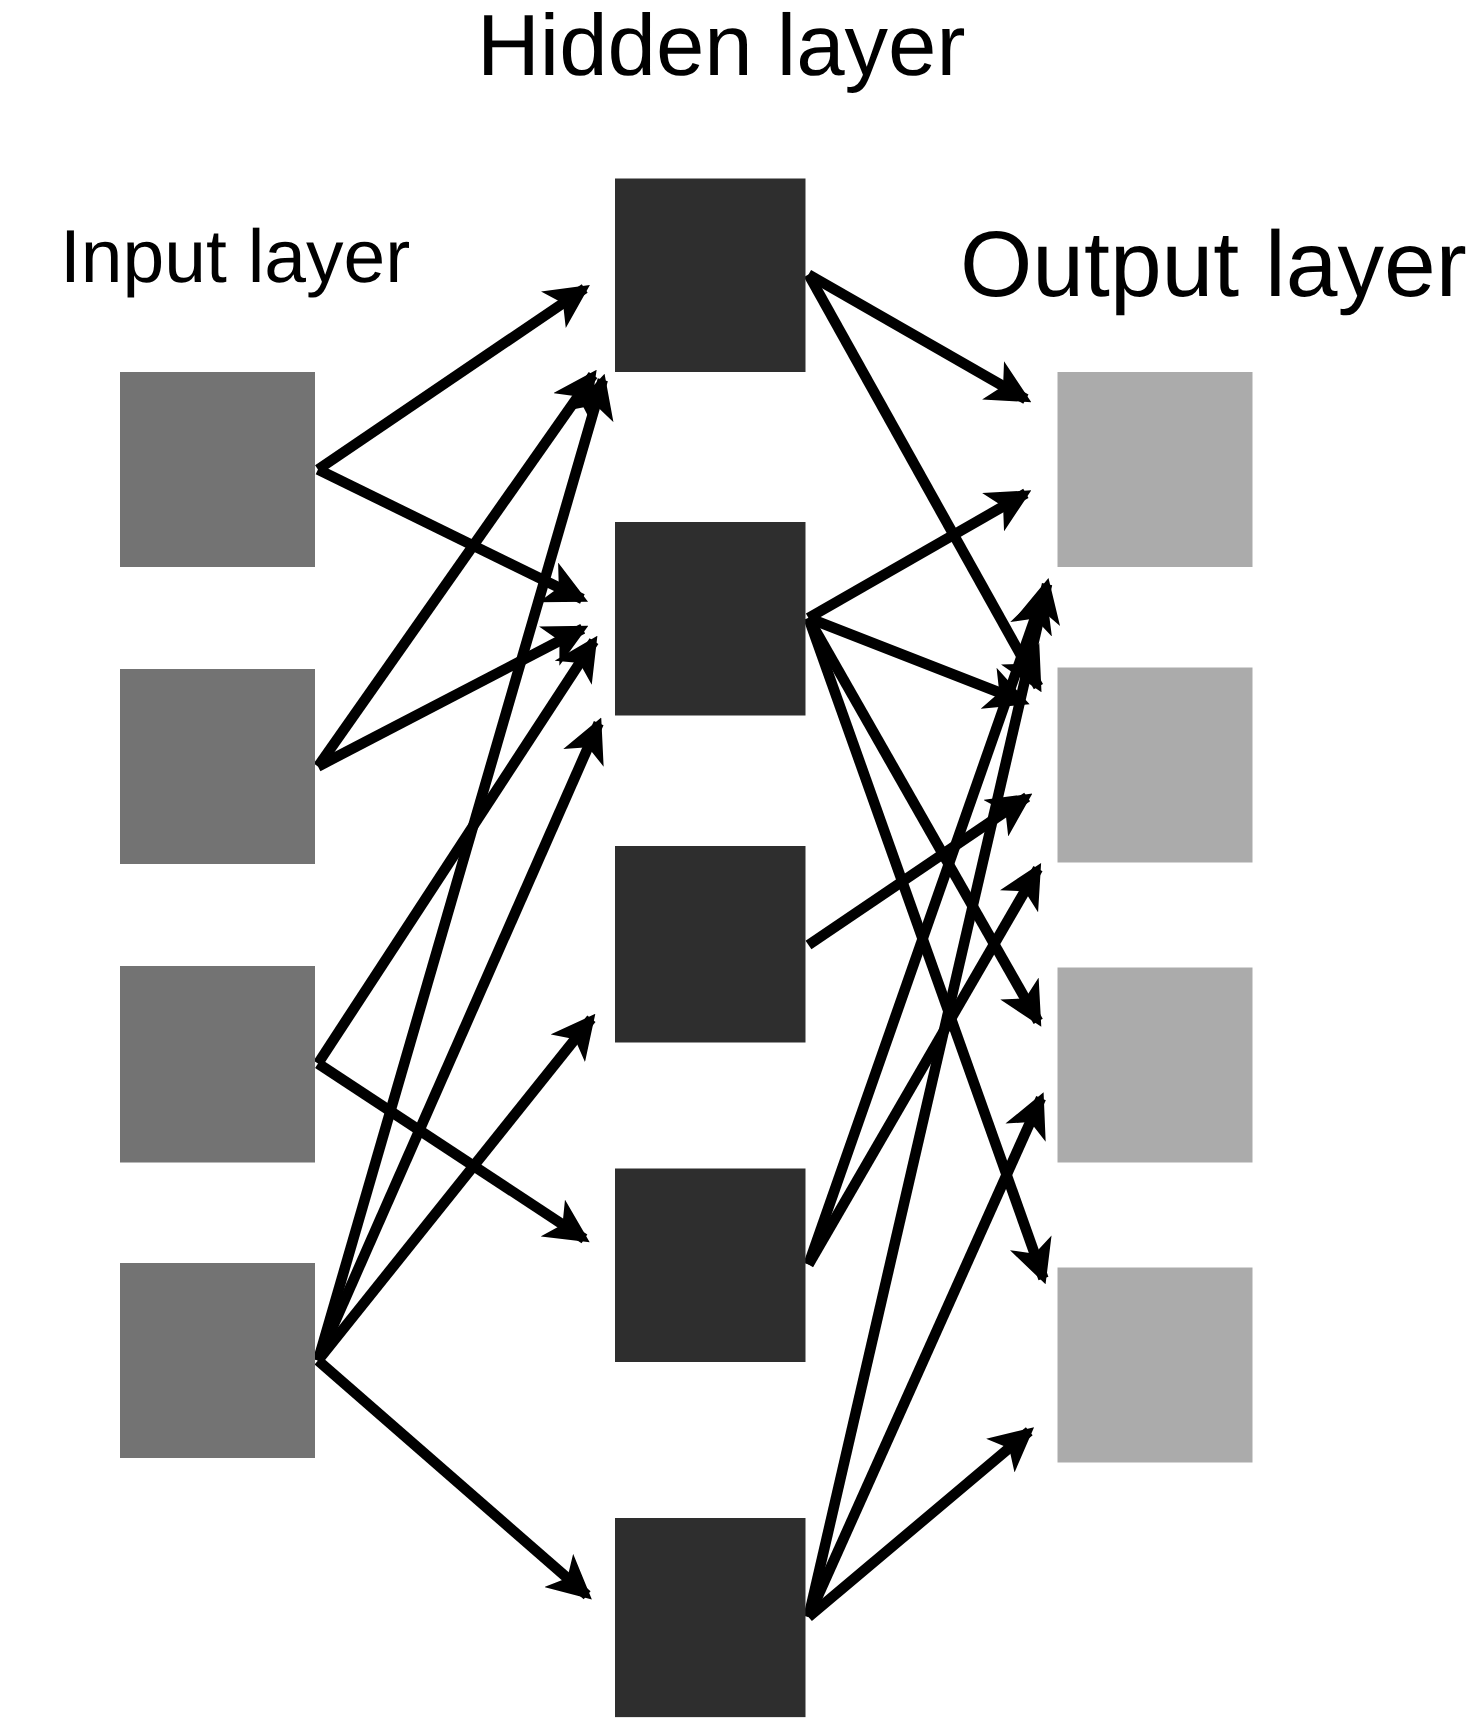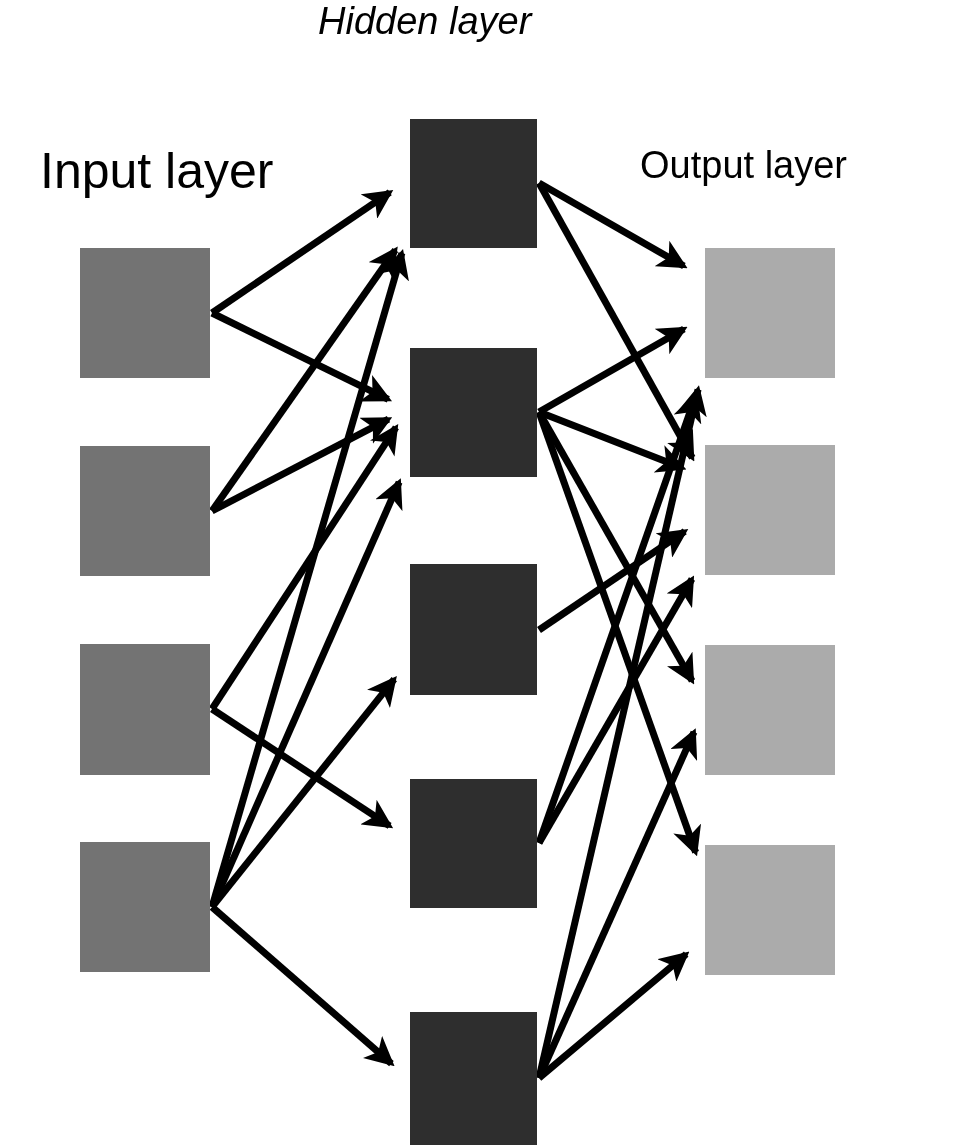--- a/index.html
+++ b/index.html
@@ -18,22 +18,22 @@
   }
   .layer-label {
     position: absolute;
     font-family: "Liberation Sans", sans-serif;
     font-weight: 400;
     color: #000000;
     white-space: nowrap;
     line-height: 1;
   }
   #label-input  { left: 0px;   top: 146px; font-size: 50px; margin-left: 40px; }
-  #label-hidden { left: 318px; top: 2px;   font-size: 38px; font-style: italic; }
-  #label-output { left: 640px; top: 146px; font-size: 38px; }
+  #label-hidden { left: 318px; top: 2px;   font-size: 58px; }
+  #label-output { left: 640px; top: 146px; font-size: 62px; }
 
   .node {
     position: absolute;
     box-sizing: border-box;
   }
   svg.edges {
     position: absolute;
     left: 0; top: 0;
     width: 980px;
     height: 1145px;

